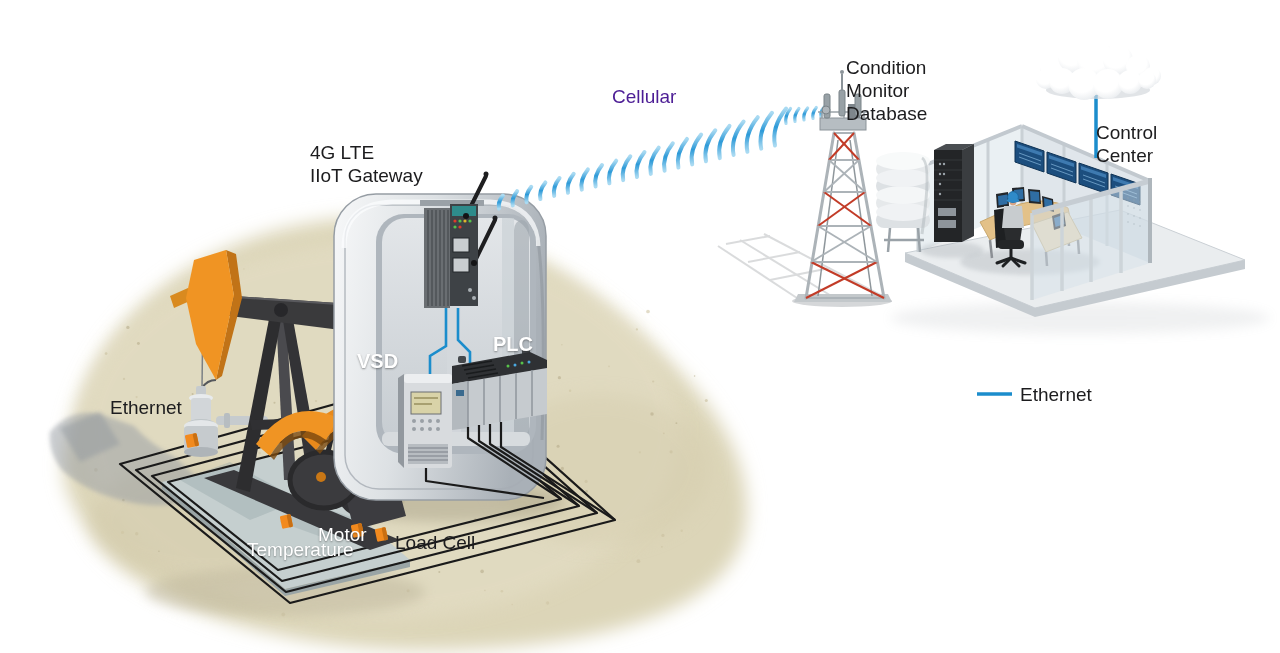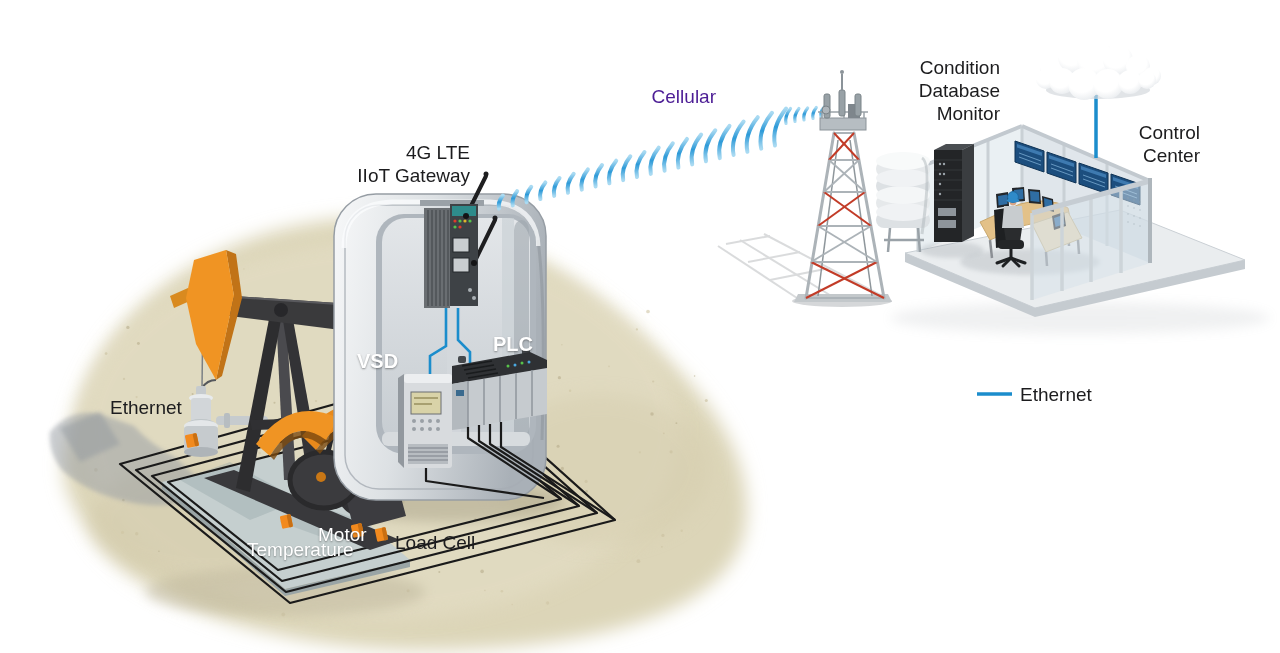--- a/index.html
+++ b/index.html
@@ -1,20 +1,20 @@
 <!DOCTYPE html>
 <html><head>
 <meta charset="utf-8">
 <style>
   html,body{margin:0;padding:0;background:#fff;}
   #stage{position:relative;width:1280px;height:653px;background:#ffffff;overflow:hidden;
          font-family:"Liberation Sans",sans-serif;}
   #art{position:absolute;left:0;top:0;}
   .lbl{position:absolute;font-size:19px;line-height:23px;color:#1C1C1E;white-space:nowrap;}
-  .center{text-align:right;white-space:normal;}
+  .center{text-align:left;white-space:normal;}
   .blue{color:#4c1d95;}
   .white{color:#ffffff;text-shadow:0 1px 2px rgba(30,30,30,.45);}
   .bold{font-weight:bold;font-size:20px;}
   .lbl span{display:block;}
 </style>
 </head>
 <body>
 
 <div id="stage">
 <svg id="art" width="1280" height="653" viewBox="0 0 1280 653">
@@ -617,21 +617,21 @@
 </div>
 <div class="lbl blue center" style="left:612px;top:85px;width:104px;">Cellular</div>
 <div class="lbl white bold" style="left:357px;top:350px;">VSD</div>
 <div class="lbl white bold" style="left:493px;top:333px;">PLC</div>
 <div class="lbl" style="left:110px;top:396px;">Ethernet</div>
 <div class="lbl white" style="left:247px;top:498px;margin-top:40px;">Temperature</div>
 <div class="lbl white" style="left:298px;top:523px;margin-left:20px;">Motor</div>
 <div class="lbl" style="left:395px;top:531px;">Load Cell</div>
 <div class="lbl center" style="left:846px;top:56px;width:154px;">
   <span>Condition</span>
+      <span>Monitor</span>
       <span>Database</span>
-      <span>Monitor</span>
 </div>
 <div class="lbl center" style="left:1096px;top:121px;width:104px;">
   <span>Control</span>
       <span>Center</span>
 </div>
 <div class="lbl" style="left:1020px;top:383px;">Ethernet</div>
 </div>
 
 </body></html>

